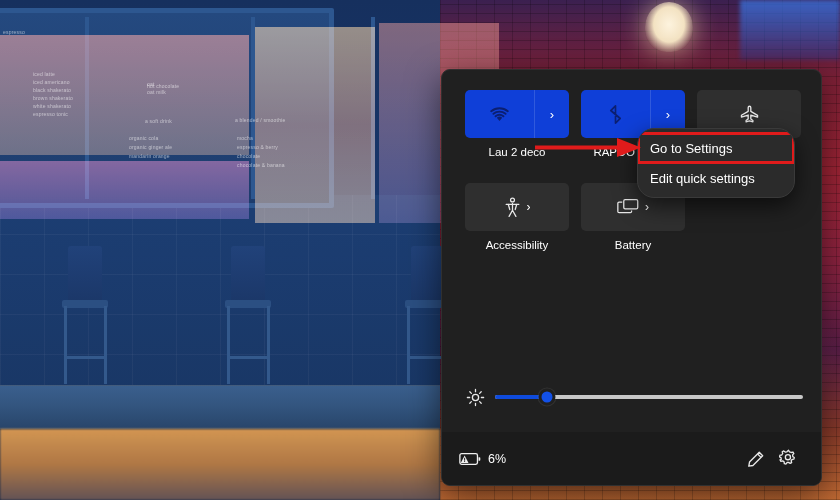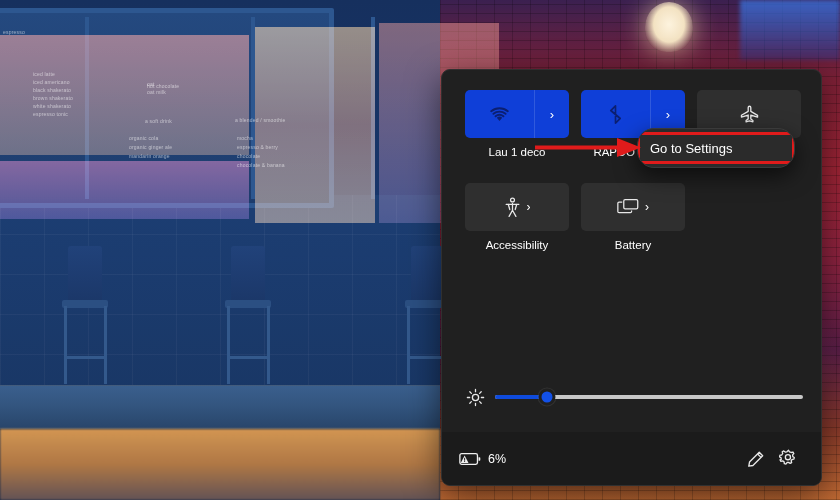--- a/index.html
+++ b/index.html
@@ -441,21 +441,21 @@
           <div class="main">
             <svg class="ticon" width="19" height="15" viewBox="0 0 24 19">
               <path d="M12 17.6 8.6 13.6a5.3 5.3 0 0 1 6.8 0z" fill="#0b1f72"></path>
               <path d="M4.3 8.6a12 12 0 0 1 15.4 0" stroke="#0b1f72" stroke-width="2.4" fill="none" stroke-linecap="round"></path>
               <path d="M7 11.8a8 8 0 0 1 10 0" stroke="#0b1f72" stroke-width="2.4" fill="none" stroke-linecap="round"></path>
               <path d="M1.5 5.3a16.5 16.5 0 0 1 21 0" stroke="#0b1f72" stroke-width="2.4" fill="none" stroke-linecap="round"></path>
             </svg>
           </div>
           <div class="chev">›</div>
         </div>
-        <div class="tile-label">Lau 1 deco</div>
+        <div class="tile-label">Lau 2 deco</div>
       </div>
 
       <div class="tile-cell">
         <div class="tile on split">
           <div class="main">
             <svg class="ticon" width="13" height="19" viewBox="0 0 14 22">
               <path d="M7 1v20l5.5-5.5L2 6.5M7 21V1L1.5 6.5 12 15.5" stroke="#0b1f72" stroke-width="1.9" fill="none" stroke-linecap="round" stroke-linejoin="round"></path>
             </svg>
           </div>
           <div class="chev">›</div>
@@ -568,19 +568,22 @@
           <circle cx="9.4" cy="8.6" r="2.7" fill="none" stroke="#e8e8e8" stroke-width="1.4"></circle>
         </svg>
       </div>
     </div>
   </div>
 
   <div id="context-menu">
     <div class="ctx-item highlighted" style="outline-color: rgb(224, 27, 27);">
       <span>Go to Settings</span>
     </div>
+    <div class="ctx-item">
+      <span>Edit quick settings</span>
+    </div>
   </div>
 
   <svg id="annotation-arrow" viewBox="0 0 112 26">
     <path d="M0 11.5h82v-7.5l24 9.5-24 9.5v-7.5H0z" fill="#e01b1b"></path>
   </svg>
 
 </div>
 
 </body></html>

